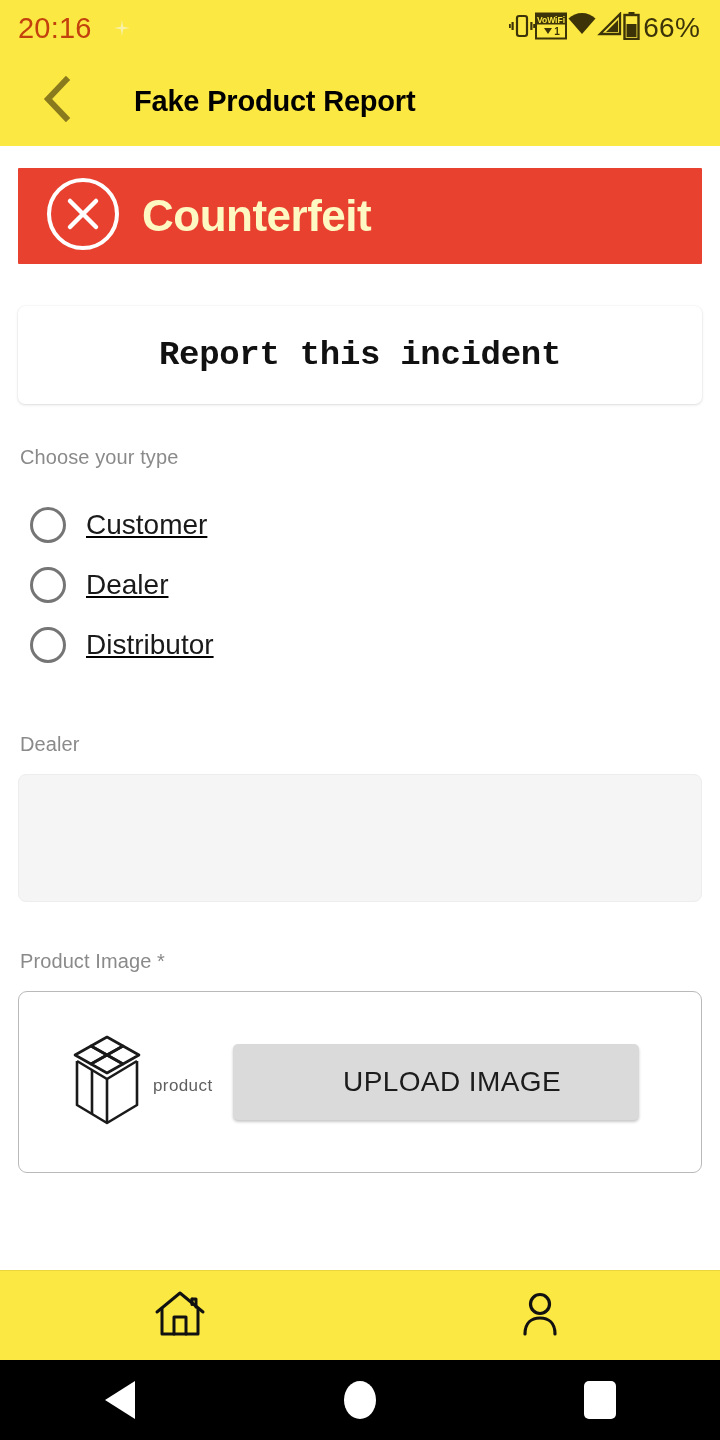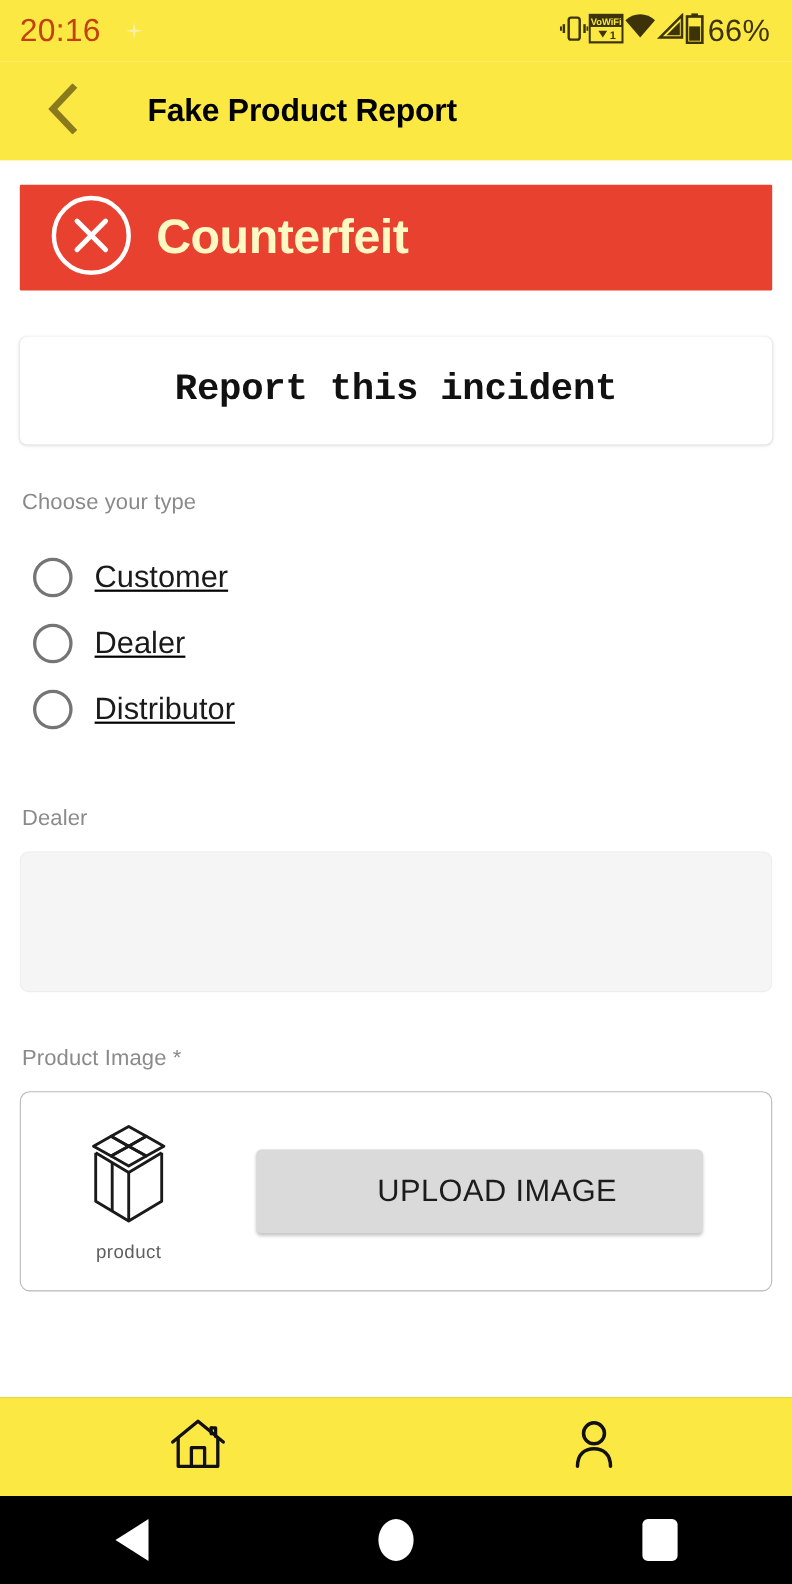--- a/index.html
+++ b/index.html
@@ -158,21 +158,21 @@
   .product-label { margin-top:44px; margin-left:2px; display:block; }
   .upload-card {
     margin-top:18px;
     height:182px;
     border:1.5px solid #B9B9B9;
     border-radius:9px;
     display:flex; align-items:center;
     padding-left:42px;
   }
   .product-thumb {
-    display:flex; flex-direction:column; align-items:center;
+    display:flex; flex-direction:row; align-items:center;
     flex:0 0 auto;
     width:112px;
   }
   .product-thumb-caption {
     font-size:17px; color:#5f5f5f; margin-top:8px; letter-spacing:0.4px;
   }
   .upload-btn {
     margin-left:60px;
     width:406px; height:76px;
     background:#DADADA;

